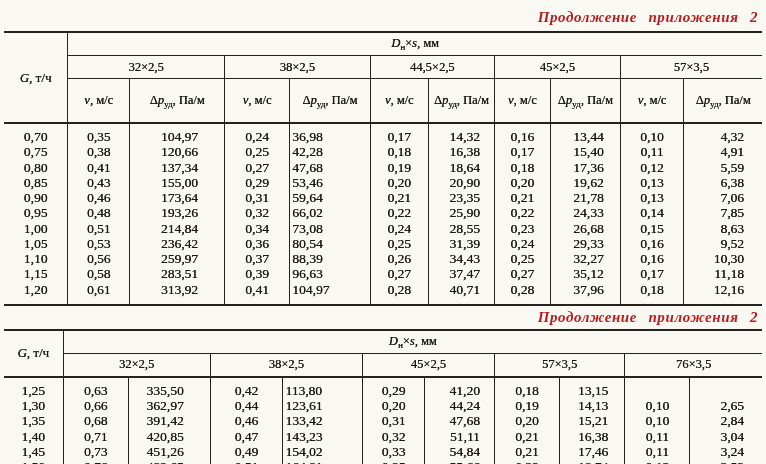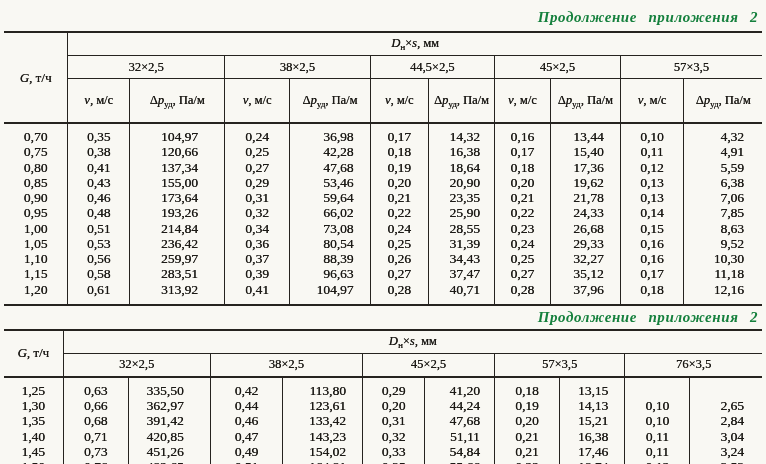--- a/index.html
+++ b/index.html
@@ -12,21 +12,21 @@
   }
   .page { position: relative; width: 766px; height: 464px; }
   .cont-title {
     text-align: right;
     font-style: italic;
     font-weight: bold;
     font-size: 15px;
     letter-spacing: 0.6px;
     word-spacing: 7px;
     padding-right: 8px;
-    color: #15803d;
+    color: #b91c1c;
   }
   .title-1 { padding-top: 9px; padding-bottom: 5px; }
   .title-2 { padding-top: 3px; padding-bottom: 3px; }
   table {
     width: 758px;
     margin-left: 4px;
     border-collapse: collapse;
     table-layout: fixed;
     border-top: 2px solid #26231f;
     border-bottom: 2px solid #26231f;
@@ -51,21 +51,21 @@
     font-size: 13.5px;
     line-height: 1.13;
     text-align: center;
     border-left: 1px solid #26231f;
   }
   tbody td:first-child { border-left: none; }
   tbody tr:first-child td { padding-top: 5px; }
   tbody tr:last-child td { padding-bottom: 7px; }
   
   tbody td:nth-child(3)  { text-align: right; padding-right: 26px; }
-  tbody td:nth-child(5)  { text-align: right; padding-right: 16px; }
+  tbody td:nth-child(5)  { text-align: left; padding-right: 16px; }
   tbody td:nth-child(7)  { text-align: right; padding-right: 14px; }
   tbody td:nth-child(9)  { text-align: right; padding-right: 16px; margin-left: 34px; }
   tbody td:nth-child(11) { text-align: right; padding-right: 18px; }
   .it { font-style: italic; }
   sub { font-size: 9px; vertical-align: -3px; letter-spacing: 0; }
 </style>
 </head>
 <body>
 
 <div class="page">

